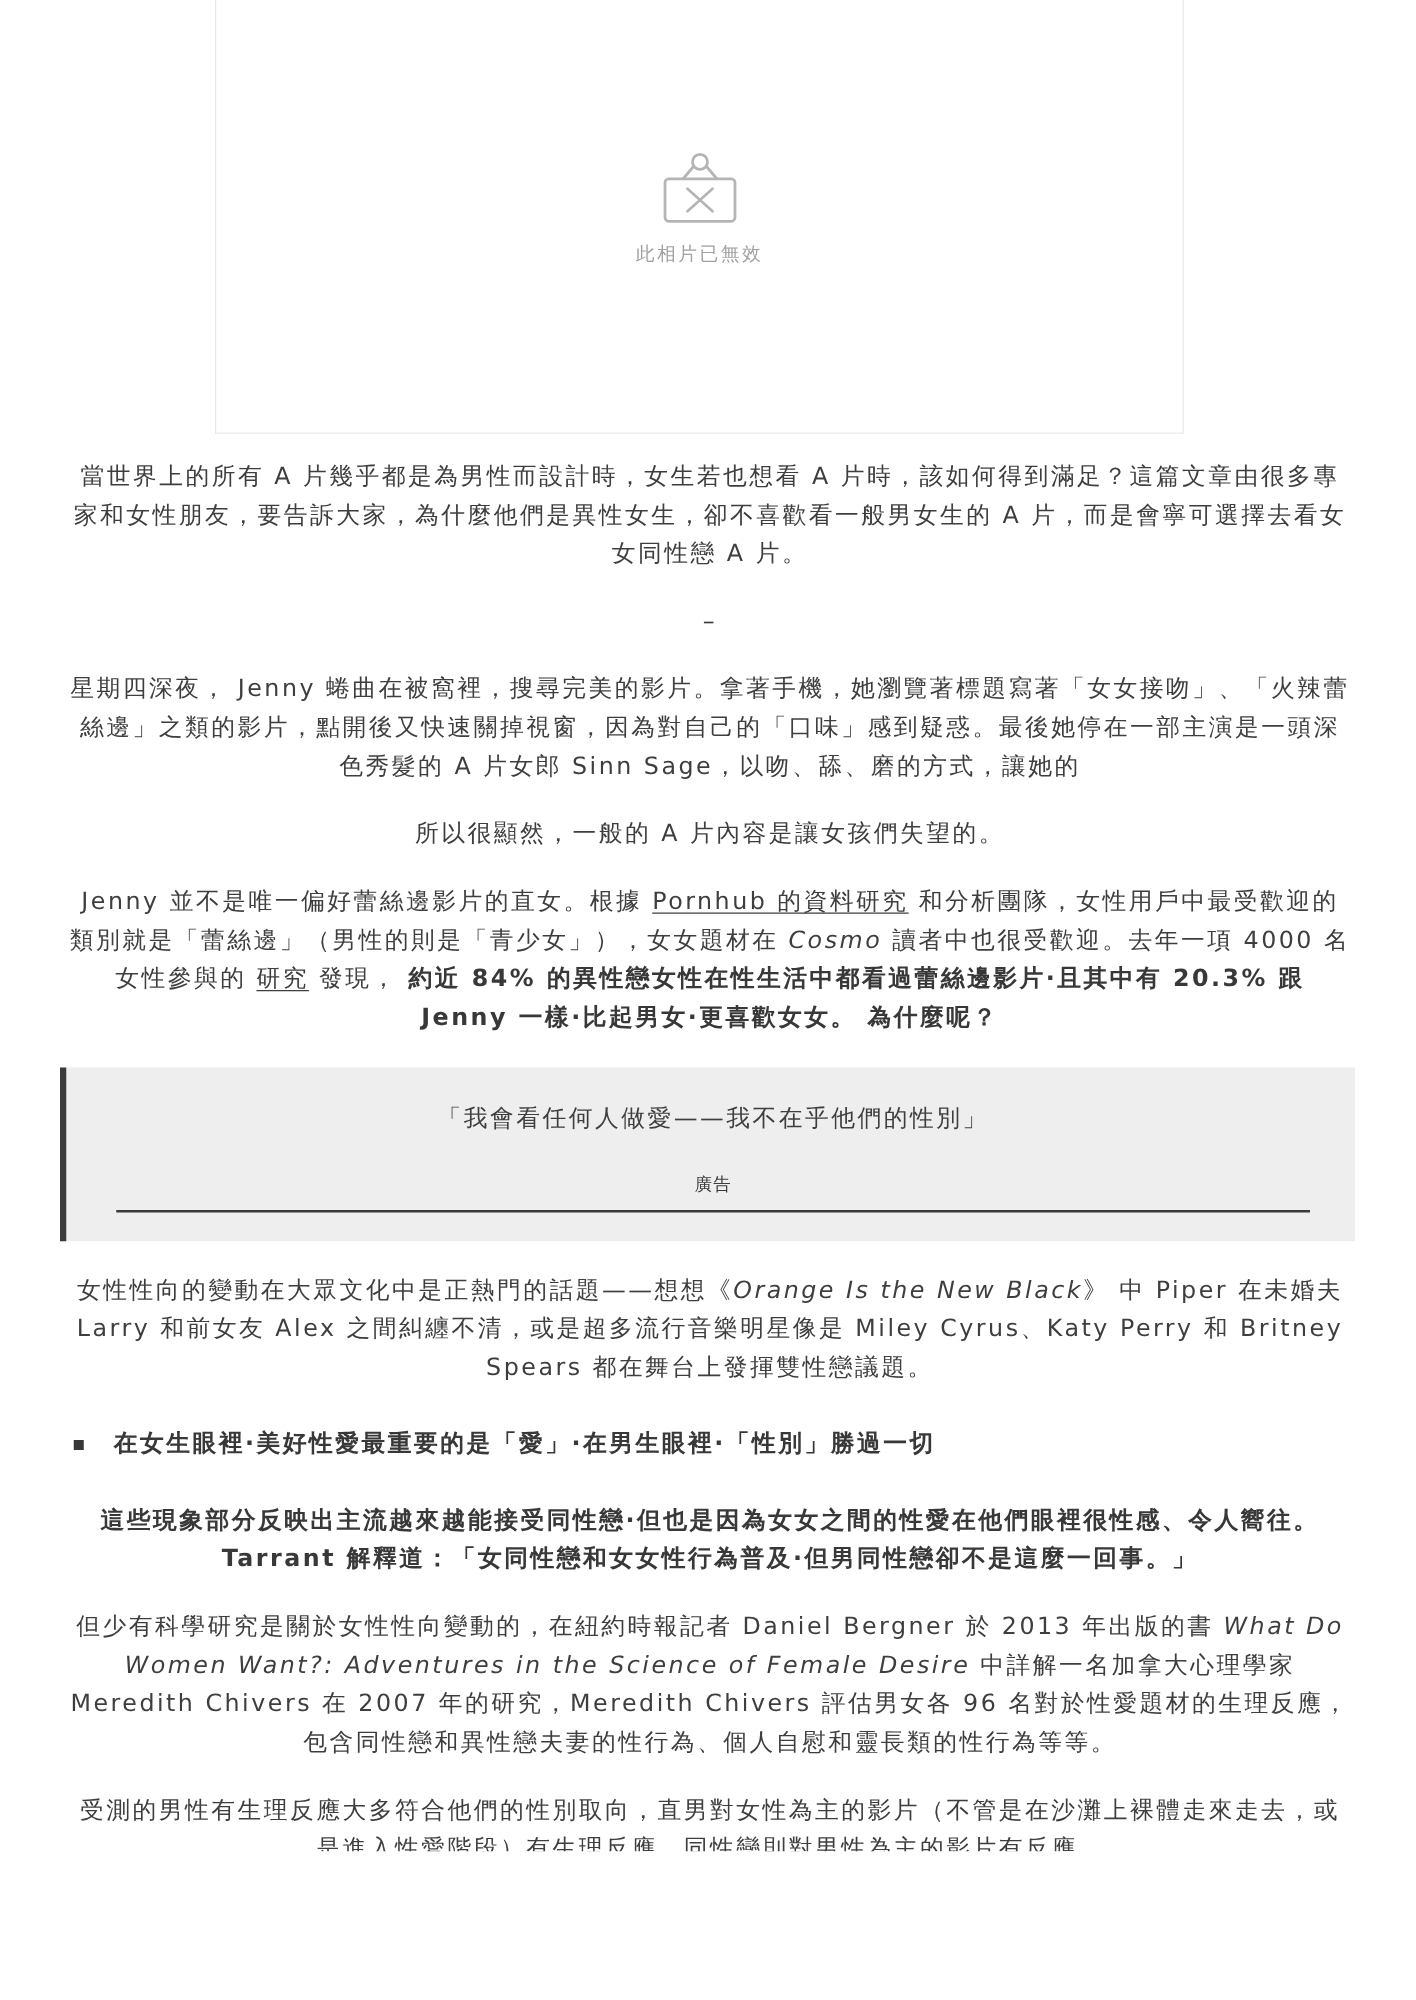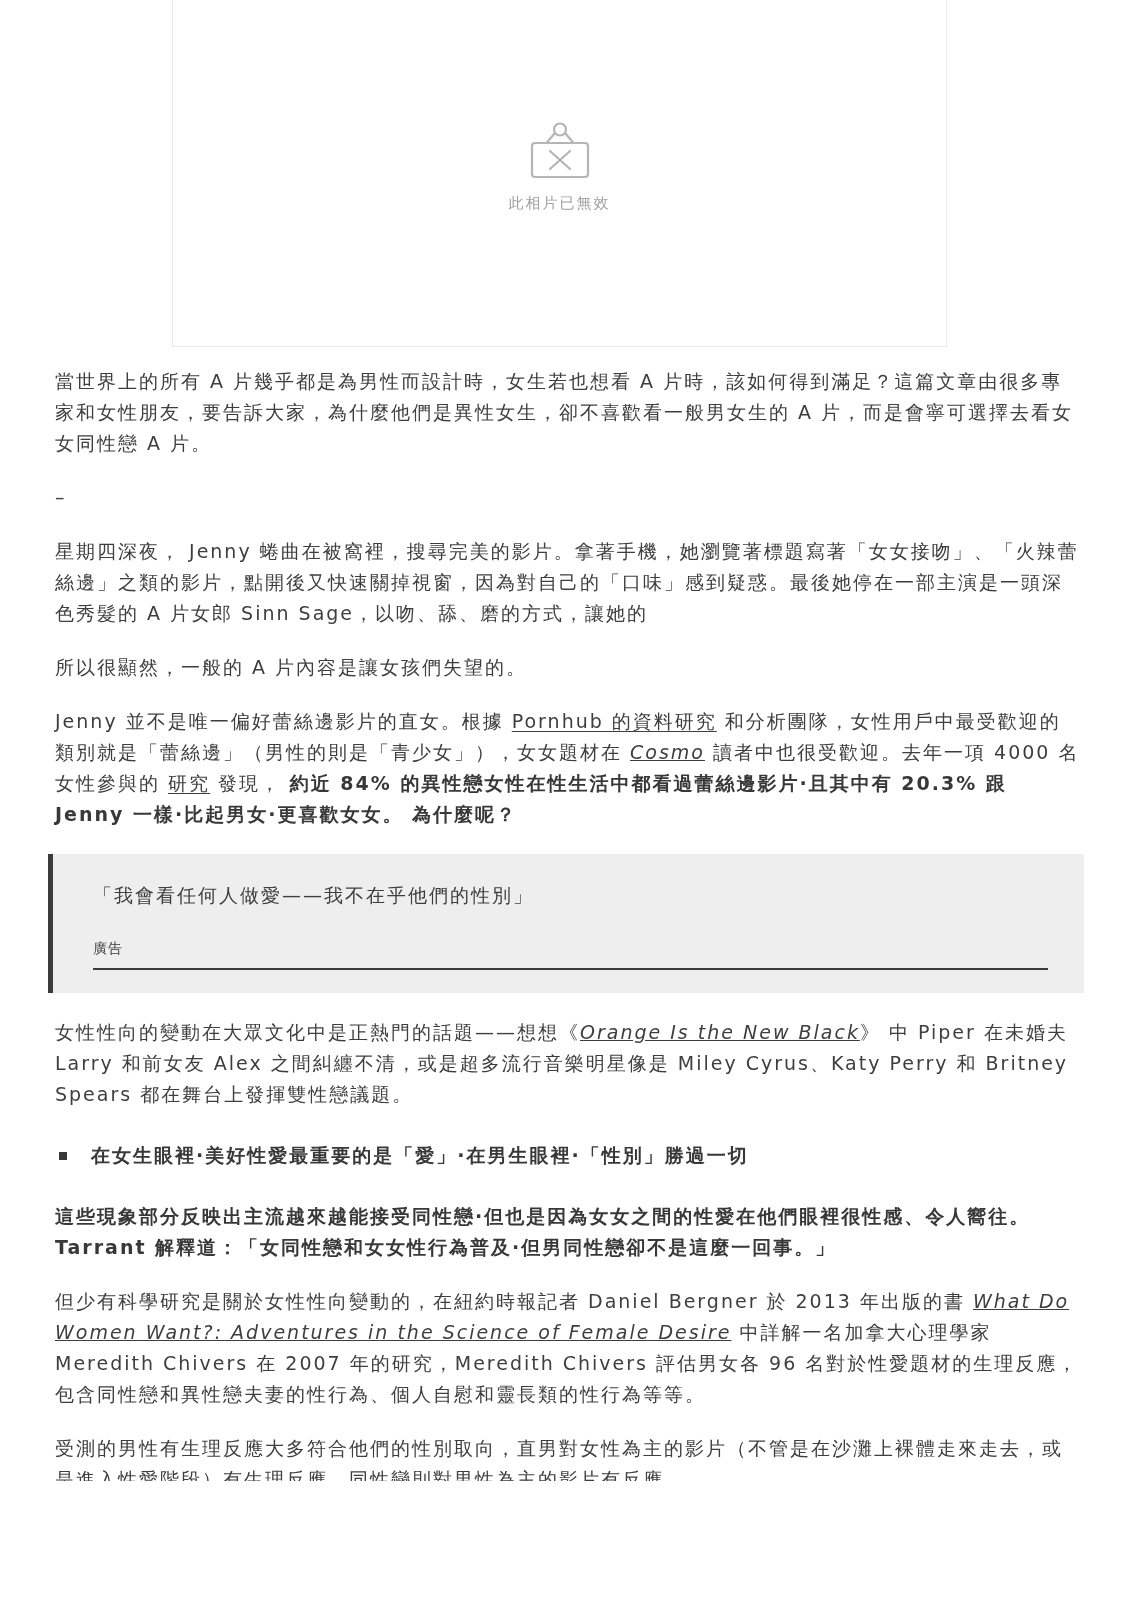--- a/index.html
+++ b/index.html
@@ -11,21 +11,21 @@
   }
   *{box-sizing:border-box;}
   html,body{
     margin:0;padding:0;
     width:1133px;height:1600px;
     background:#ffffff;
     overflow:hidden;
     font-family:"DejaVu Sans","Liberation Sans",sans-serif;
     color:var(--text);
   }
-  main{width:1133px;height:1500px;overflow:hidden;}
+  main{width:1133px;height:1500px;overflow:hidden;text-align:center;}
 
   
   .figure-box{
     margin:0 0 0 172px;
     width:775px;height:347px;
     border:1px solid var(--border-light);
     border-top:none;
     display:flex;flex-direction:column;
     align-items:center;justify-content:center;
     padding-bottom:18px;
@@ -46,21 +46,21 @@
     letter-spacing:2px;
   }
   article p{margin:23px 0;}
   p.first{margin-top:19px;}
   .link{
     color:var(--text);
     text-decoration:underline;
     text-underline-offset:3px;
     cursor:pointer;
   }
-  em{font-style:italic;text-decoration:underline;}
+  em{font-style:italic;}
   strong,.bold{font-weight:700;color:#383838;}
 
   blockquote{
     margin:24px -3px 24px -7px;
     background:var(--quote-background);
     border-left:5px solid var(--quote-border);
     padding:26px 36px 23px 40px;
   }
   blockquote .quote-text{margin:0;line-height:31px;}
   .ad-label{

